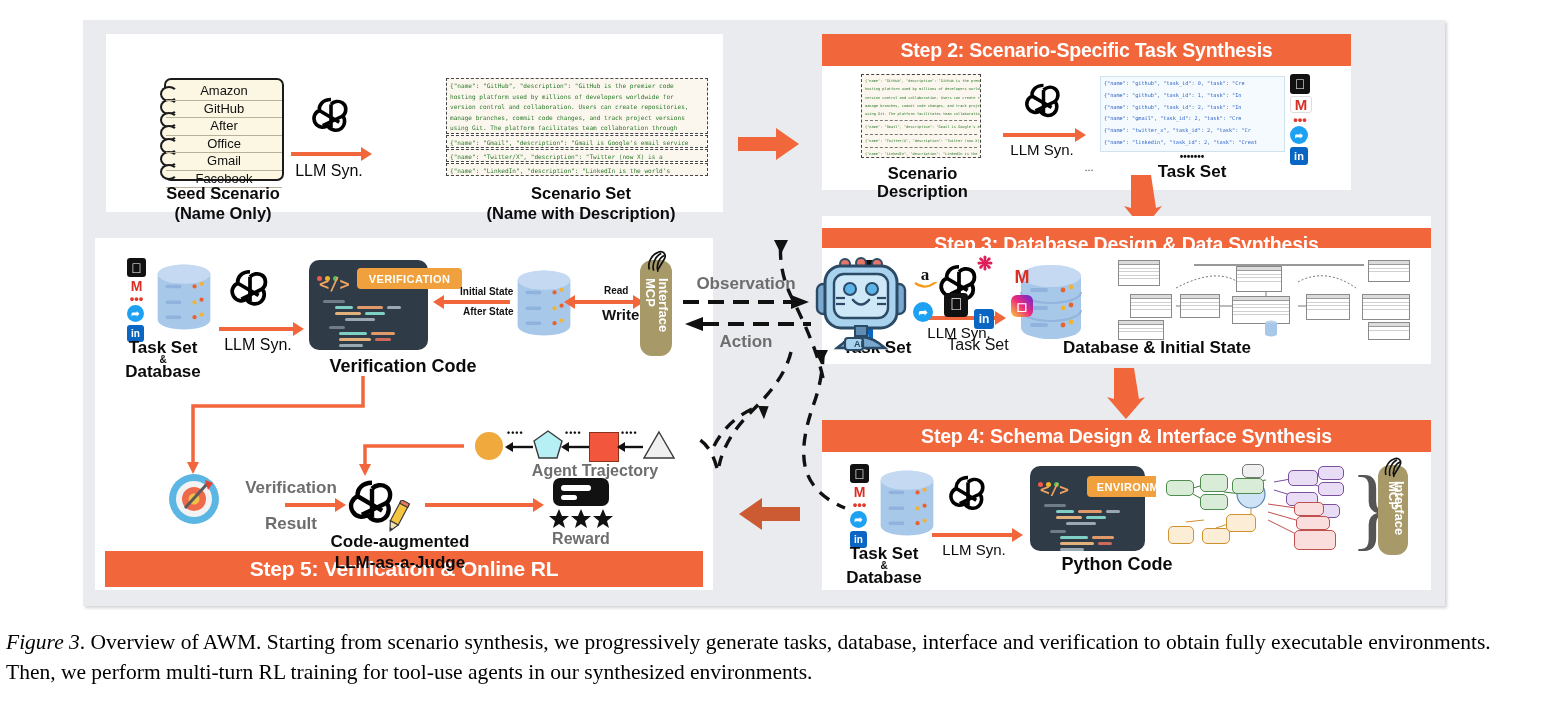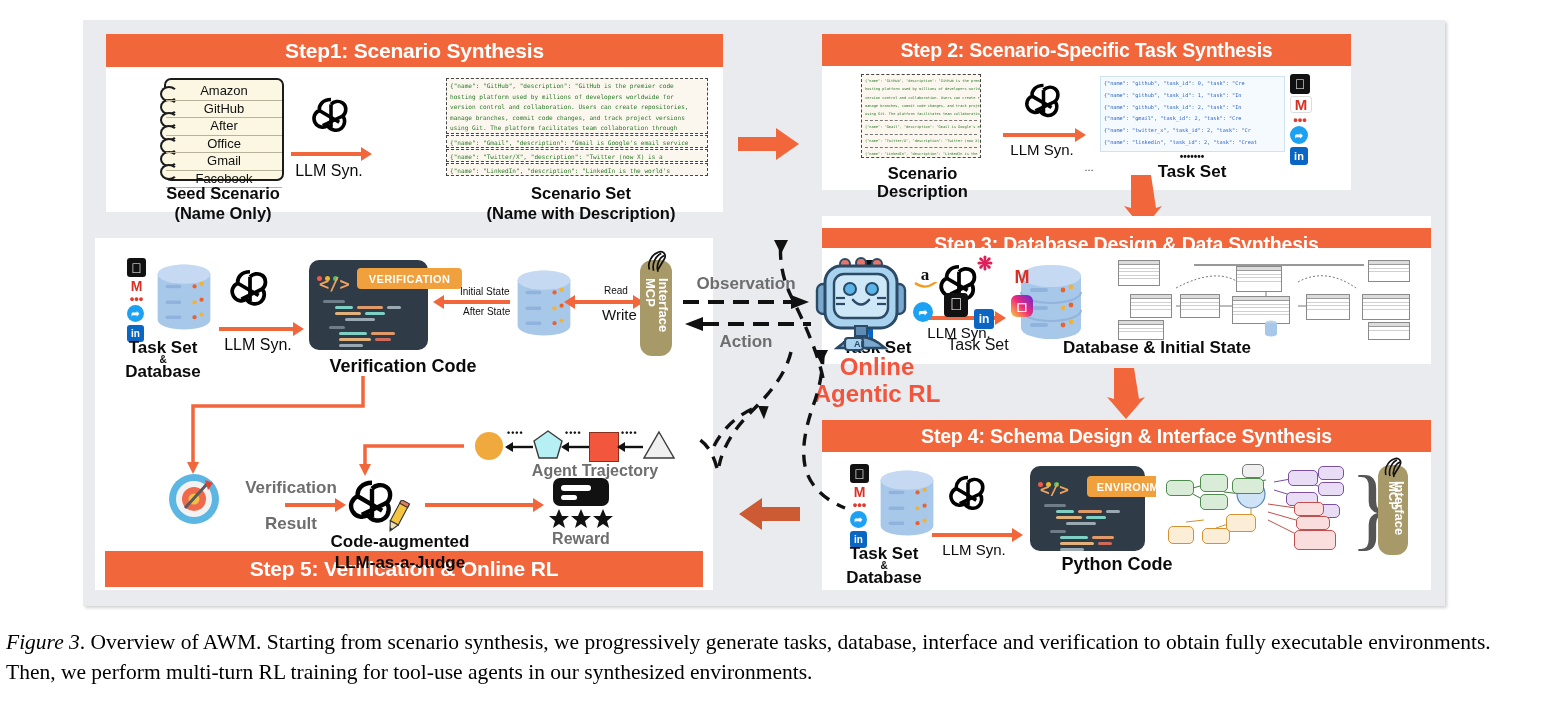--- a/index.html
+++ b/index.html
@@ -16,21 +16,21 @@
   .step-header{
     background:#f2663c;color:#fff;font-weight:bold;
     display:flex;align-items:center;justify-content:center;
     letter-spacing:-.2px;
   }
   .panel-body{position:absolute;left:0;right:0;background:#fff;}
 
   
   .lbl{position:absolute;font-weight:bold;color:#0b0b0b;text-align:center;line-height:1.12;}
   .lbl-gray{position:absolute;font-weight:bold;color:#6e6e6e;text-align:center;line-height:1.15;}
-  .small-note{position:absolute;font-weight:normal;color:#111;padding-left:16px;}
+  .small-note{position:absolute;font-weight:bold;color:#111;padding-left:16px;}
 
   
   .arrow-o{position:absolute;height:4px;background:#f2663c;}
   .arrow-o:after{content:"";position:absolute;right:-9px;top:-5px;
     border-left:11px solid #f2663c;border-top:7px solid transparent;border-bottom:7px solid transparent;}
   .arrow-o.left:after{content:"";right:auto;left:-9px;
     border-left:none;border-right:11px solid #f2663c;border-top:7px solid transparent;border-bottom:7px solid transparent;}
 
   
   .bigarrow{position:absolute;}
@@ -102,23 +102,20 @@
   .caption{position:absolute;left:6px;top:628px;width:1530px;
     font-family:"Liberation Serif",serif;font-size:21.5px;color:#000;line-height:1.38;}
   .caption i{font-style:italic;}
 </style>
 </head>
 <body>
 
 <div class="figure-canvas">
 
   <div class="panel" style="left:23px;top:14px;width:617px;height:178px;">
-    <div class="step-header" style="position:absolute;left:0;top:0;width:100%;height:33px;font-size:21px;">
-      <span>Step1: Scenario Synthesis</span>
-    </div>
     <div class="panel-body" style="top:33px;height:145px;"></div>
 
     <div class="seed-note" style="left:58px;top:44px;width:116px;height:99px;border-radius:7px;">
       <div class="spiral" style="top:6px;"></div>
       <div class="spiral" style="top:19px;"></div>
       <div class="spiral" style="top:32px;"></div>
       <div class="spiral" style="top:45px;"></div>
       <div class="spiral" style="top:58px;"></div>
       <div class="spiral" style="top:71px;"></div>
       <div class="spiral" style="top:84px;"></div>
@@ -695,24 +692,20 @@
       <path d="M1 1 q11 8 22 -2" fill="none" stroke="#f59b1c" stroke-width="2.2"></path>
     </svg>
   <div class="bicon" style="left:891px;top:232px;width:22px;height:22px;font-size:19px;color:#e01e5a;">❋</div>
   <div class="bicon" style="left:928px;top:248px;width:22px;height:18px;color:#d93025;font-size:18px;">M</div>
   <div class="bicon" style="left:861px;top:273px;width:24px;height:24px;background:#111;color:#fff;font-size:17px;border-radius:4px;"></div>
   <div class="bicon" style="left:928px;top:275px;width:22px;height:22px;border-radius:6px;background:linear-gradient(45deg,#f9ce34,#ee2a7b,#6228d7);color:#fff;font-size:13px;">◻</div>
   <div class="bicon" style="left:830px;top:282px;width:20px;height:20px;background:#1da1f2;border-radius:50%;color:#fff;font-size:11px;">➦</div>
   <div class="bicon" style="left:891px;top:289px;width:20px;height:20px;background:#0a66c2;color:#fff;font-size:12px;">in</div>
   <div class="lbl" style="left:840px;top:316px;width:110px;font-size:16px;font-weight:normal;color:#111;">Task Set</div>
 
-  <div style="position:absolute;left:714px;top:334px;width:160px;text-align:center;color:#f2553c;font-weight:bold;font-size:24px;line-height:1.12;">
-    <div>Online</div>
-    <div>Agentic RL</div>
-  </div>
 
   <svg style="position:absolute;left:590px;top:330px;" width="200" height="200">
     <path d="M118 2 C112 26 96 44 78 62 C62 78 50 96 46 116" stroke="#111" stroke-width="3.4" fill="none" stroke-dasharray="12,9"></path>
     <path d="M44 118 C40 104 34 92 20 86" stroke="#111" stroke-width="3.4" fill="none" stroke-dasharray="12,9"></path>
     <path d="M150 2 C150 22 146 40 140 56 C134 74 128 96 132 116 C136 136 152 150 172 158" stroke="#111" stroke-width="3.4" fill="none" stroke-dasharray="12,9"></path>
     <path d="M148 14 l-7 -14 l14 0 Z" fill="#111"></path>
   </svg>
   <svg style="position:absolute;left:568px;top:180px;" width="180" height="200">
     <path d="M172 178 C166 150 152 120 140 96 C132 80 128 60 130 42" stroke="#111" stroke-width="3.4" fill="none" stroke-dasharray="12,9"></path>
     <path d="M130 40 l-7 14 l14 0 Z" fill="#111" transform="rotate(180 130 47)"></path>

